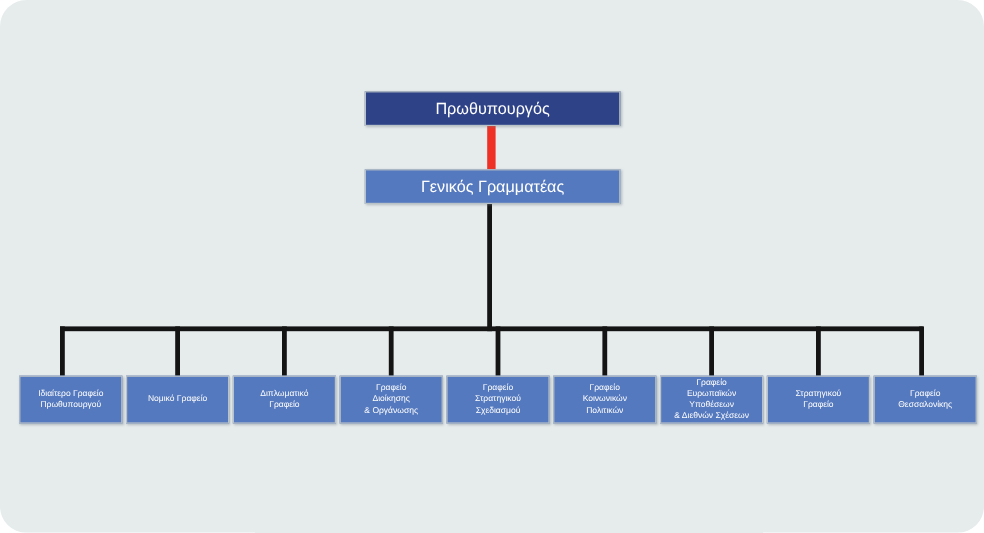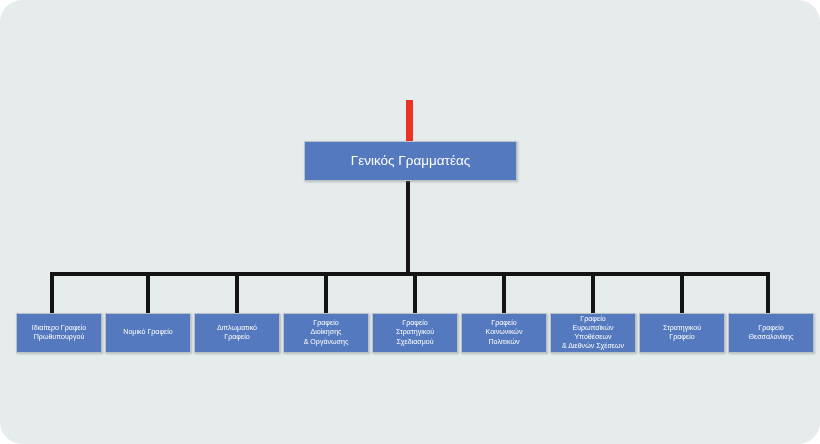--- a/index.html
+++ b/index.html
@@ -47,21 +47,21 @@
     top: 76px;
     width: 213px;
     height: 29px;
     background: #2e4288;
     font-size: 13.5px;
   }
   .node.level-2 {
     left: 304px;
     top: 141px;
     width: 213px;
-    height: 40px;
+    height: 29px;
     background: #5579be;
     font-size: 13.5px;
   }
   .node.level-3 {
     top: 313px;
     width: 86px;
     height: 40px;
     background: #5579be;
     font-size: 7.1px;
   }
@@ -98,20 +98,23 @@
     width: 4px;
     height: 42px;
     background: #141414;
   }
 </style>
 </head>
 <body>
 
 <div id="org-canvas">
 
+  <div class="node level-1">
+    <span class="label">Πρωθυπουργός</span>
+  </div>
 
   <div class="conn conn-red"></div>
 
   <div class="node level-2">
     <span class="label">Γενικός Γραμματέας</span>
   </div>
 
   <div class="conn conn-trunk"></div>
 
   <div class="conn conn-bus"></div>

